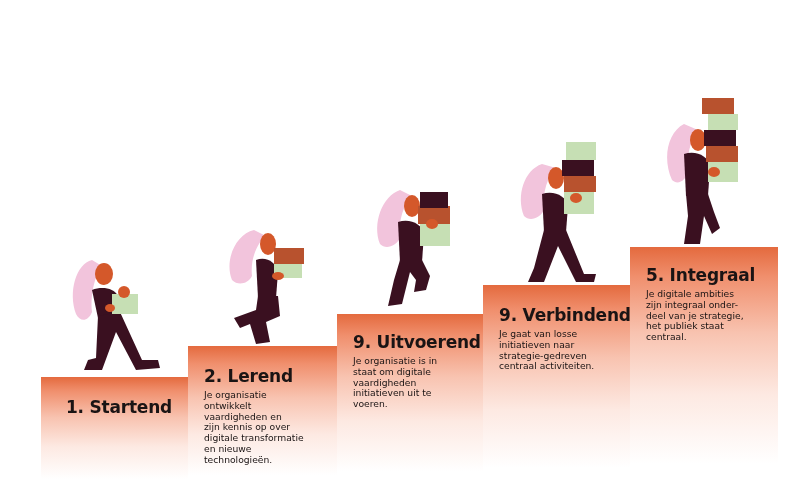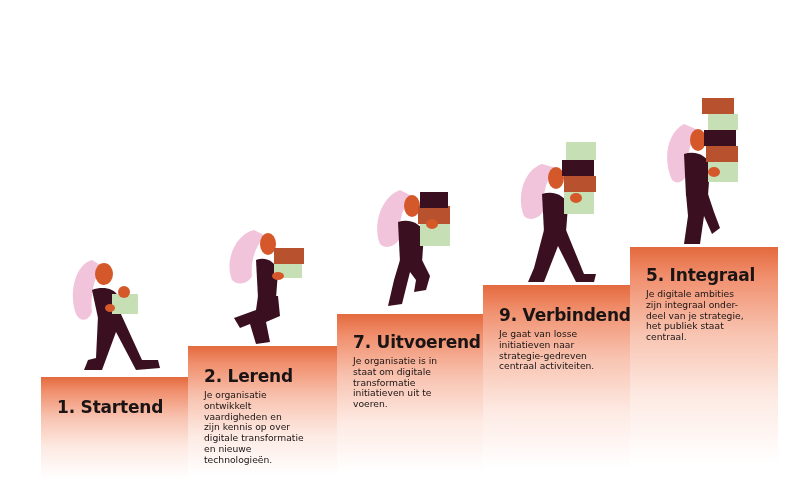--- a/index.html
+++ b/index.html
@@ -24,44 +24,44 @@
   }
   .figure { position: absolute; }
   svg { display: block; }
 </style>
 </head>
 <body>
 
 <div class="stage">
 
   <div class="step" style="left:41px; top:377px; width:148px; height:116px;">
-    <div class="inner" style="top:20px;">
+    <div class="inner" style="top:20px;text-align:center;">
       <div class="step-title">1. Startend</div>
     </div>
   </div>
 
   <div class="step" style="left:188px; top:346px; width:150px; height:147px;">
     <div class="inner" style="top:20px;">
       <div class="step-title">2. Lerend</div>
       <div class="step-desc">Je organisatie
 ontwikkelt
 vaardigheden en
 zijn kennis op over
 digitale transformatie
 en nieuwe
 technologieën.</div>
     </div>
   </div>
 
   <div class="step" style="left:337px; top:314px; width:147px; height:179px;">
     <div class="inner" style="top:18px;">
-      <div class="step-title">7. Uitvoerend</div>
+      <div class="step-title">9. Uitvoerend</div>
       <div class="step-desc">Je organisatie is in
 staat om digitale
-transformatie
+vaardigheden
 initiatieven uit te
 voeren.</div>
     </div>
   </div>
 
   <div class="step" style="left:483px; top:285px; width:148px; height:208px;">
     <div class="inner" style="top:20px;">
       <div class="step-title">9. Verbindend</div>
       <div class="step-desc">Je gaat van losse
 initiatieven naar

